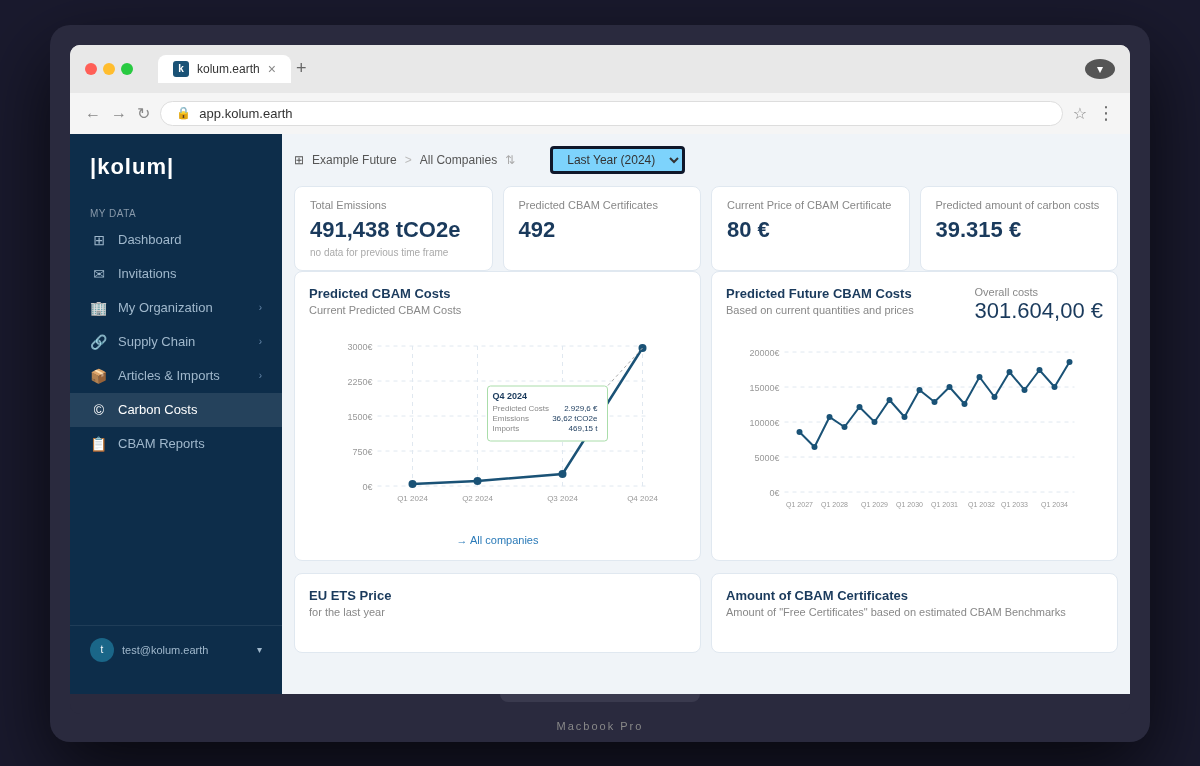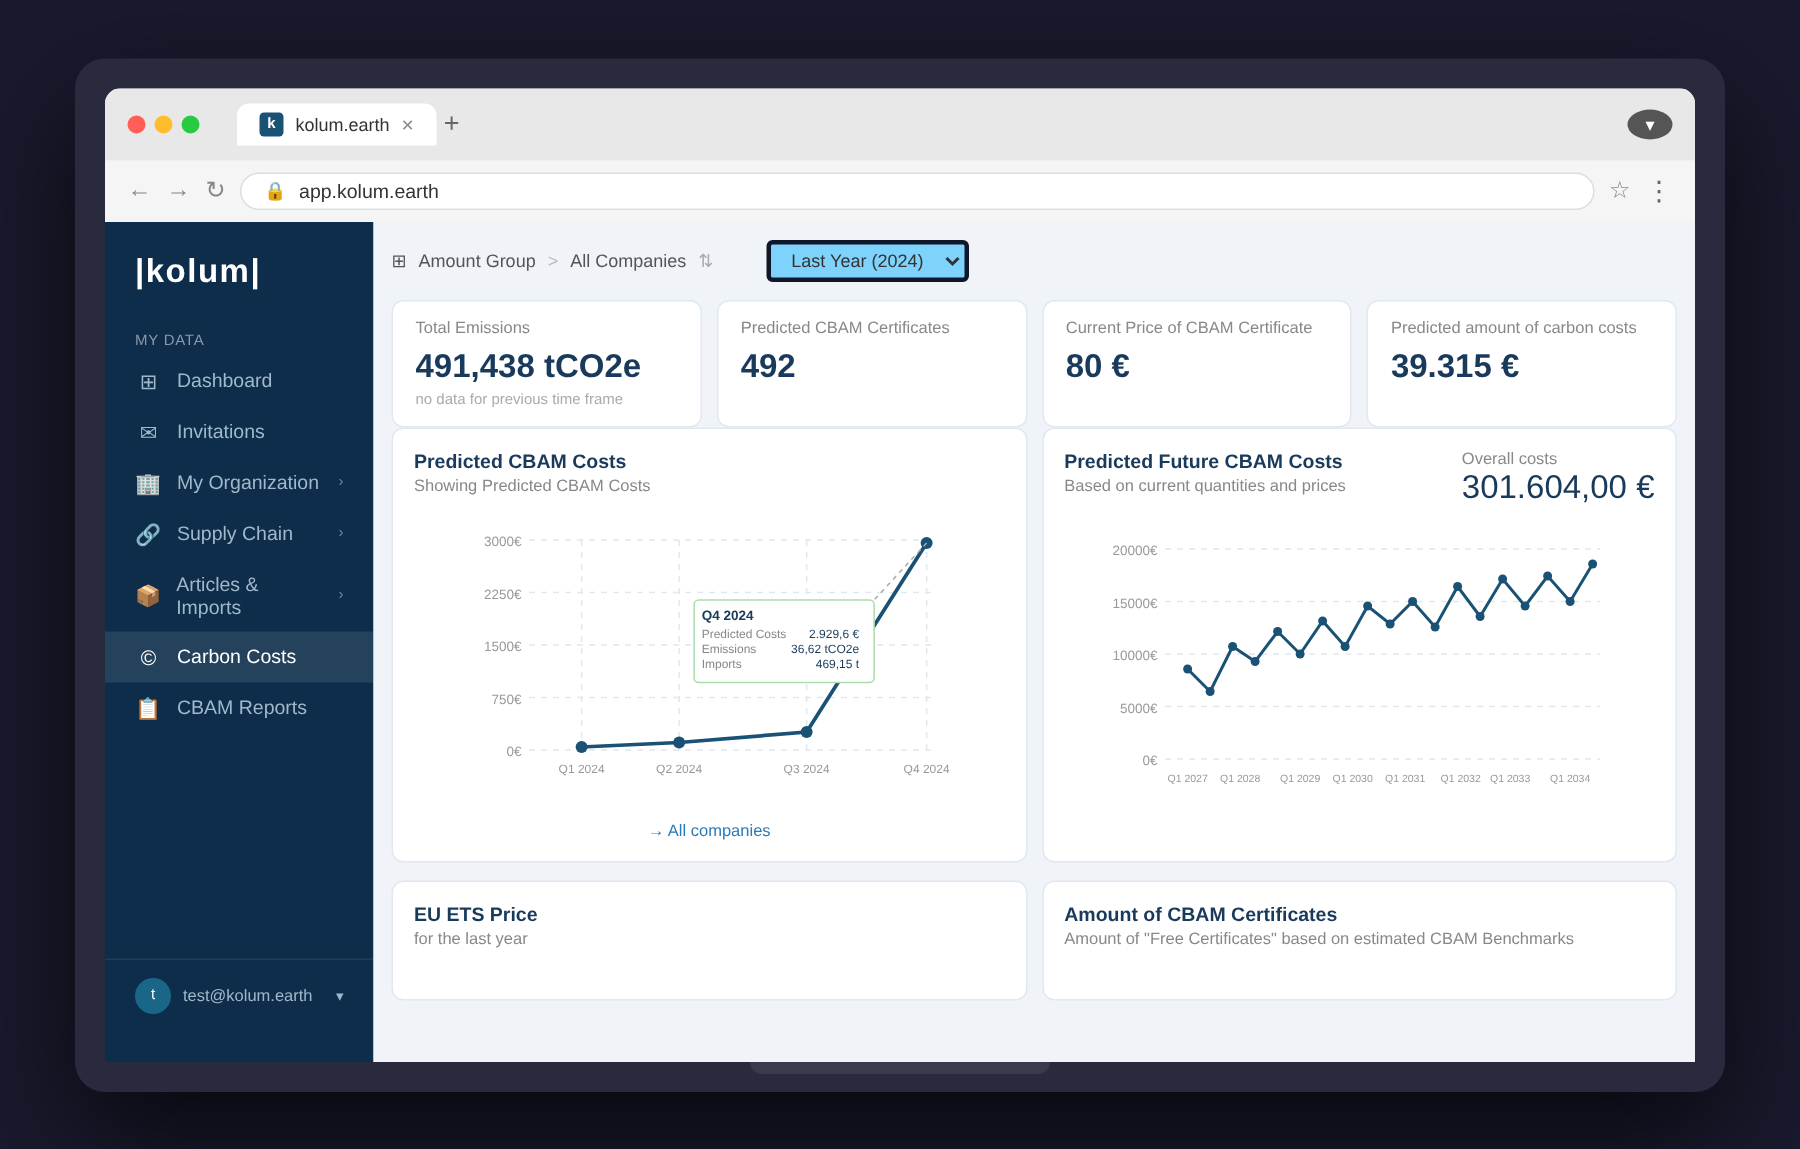--- a/index.html
+++ b/index.html
@@ -126,21 +126,21 @@
     .browser-menu { color: #666; font-size: 18px; cursor: pointer; }
 
     .app-layout {
       display: flex;
       height: 560px;
       overflow: hidden;
     }
 
     
     .sidebar {
-      width: 179px;
+      width: 212px;
       background: #0d2d4a;
       display: flex;
       flex-direction: column;
       padding: 20px 0;
       flex-shrink: 0;
     }
 
     .sidebar-logo {
       padding: 0 20px 20px;
       color: white;
@@ -444,21 +444,21 @@
           <div class="footer-avatar">t</div>
           <span style="font-size:11px;">test@kolum.earth</span>
           <span style="margin-left:auto;font-size:10px;">▾</span>
         </div>
       </div>
 
       <div class="main-content">
 
         <div class="top-bar">
           <span>⊞</span>
-          <span>Amount Group</span>
+          <span>Example Future</span>
           <span class="breadcrumb-sep">&gt;</span>
           <span>All Companies</span>
           <span style="color:#aaa;">⇅</span>
           <select class="period-selector">
             <option>Last Year (2024)</option>
           </select>
         </div>
 
         <div class="stats-row">
           <div class="stat-card">
@@ -477,21 +477,21 @@
           <div class="stat-card">
             <div class="stat-label">Predicted amount of carbon costs</div>
             <div class="stat-value">39.315 €</div>
           </div>
         </div>
 
         <div class="charts-row">
 
           <div class="chart-card">
             <div class="chart-title">Predicted CBAM Costs</div>
-            <div class="chart-subtitle">Showing Predicted CBAM Costs</div>
+            <div class="chart-subtitle">Current Predicted CBAM Costs</div>
             <div class="chart-area">
               <svg class="chart-svg" viewBox="0 0 320 200">
 
                 <line x1="40" y1="20" x2="310" y2="20" stroke="#e0e8f0" stroke-dasharray="4,4" stroke-width="1"></line>
                 <line x1="40" y1="55" x2="310" y2="55" stroke="#e0e8f0" stroke-dasharray="4,4" stroke-width="1"></line>
                 <line x1="40" y1="90" x2="310" y2="90" stroke="#e0e8f0" stroke-dasharray="4,4" stroke-width="1"></line>
                 <line x1="40" y1="125" x2="310" y2="125" stroke="#e0e8f0" stroke-dasharray="4,4" stroke-width="1"></line>
                 <line x1="40" y1="160" x2="310" y2="160" stroke="#e0e8f0" stroke-dasharray="4,4" stroke-width="1"></line>
 
                 <text x="35" y="24" text-anchor="end" font-size="9" fill="#999">3000€</text>
@@ -604,13 +604,14 @@
           </div>
         </div>
 
       </div>
     </div>
   </div>
 
   <div class="macbook-base">
     <div class="macbook-notch"></div>
   </div>
+  <div class="macbook-label">Macbook Pro</div>
 </div>
 
 </body></html>

